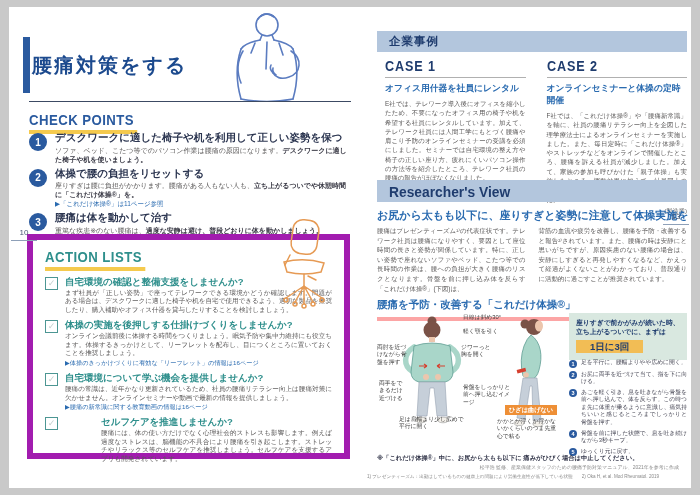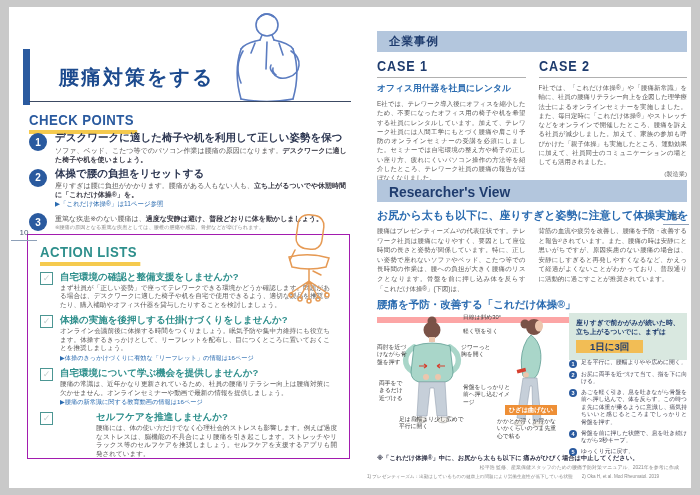--- a/index.html
+++ b/index.html
@@ -2,75 +2,75 @@
 <html><head>
 <meta charset="utf-8">
 <style>
   html,body{margin:0;padding:0;}
   body{font-family:"Liberation Sans","DejaVu Sans",sans-serif;-webkit-font-smoothing:antialiased;}
   .canvas{position:relative;width:700px;height:495px;background:#c9c9c9;overflow:hidden;}
   .spread{position:absolute;left:9px;top:7px;width:682px;height:481px;background:#ffffff;}
   .abs{position:absolute;}
 
   
-  .title-block{position:absolute;left:14px;top:42px;display:flex;align-items:center;gap:29px;text-align:center;}
+  .title-block{position:absolute;left:14px;top:30px;display:flex;align-items:center;gap:2px;text-align:center;}
   .vbar{width:7px;height:56px;background:#2a5a9f;}
   .doc-title{font-size:20px;font-weight:bold;color:#1c4a8e;letter-spacing:2px;}
   .title-rule{position:absolute;left:20px;top:94px;width:322px;height:1px;background:#3c4a63;}
 
   .sec-head-blue,.sec-head-teal{display:inline-block;font-weight:bold;font-size:15px;
     letter-spacing:.5px;transform:scaleX(.88);transform-origin:left;
     border-bottom:4px solid #f5ca4e;padding:0 4px 1px 0;line-height:1.1;}
   .sec-head-blue{color:#2a5a9f;}
   .sec-head-teal{color:#2e8f8c;}
 
   .cp-list{position:absolute;left:20px;top:125px;width:320px;}
   .cp-item{display:flex;gap:8px;margin-bottom:4px;}
   .num-circle{flex:0 0 auto;width:18px;height:18px;border-radius:50%;background:#2a5a9f;color:#fff;
     font-size:10px;font-weight:bold;display:flex;align-items:center;justify-content:center;margin-top:1px;}
   .cp-title{font-size:10.5px;line-height:11.5px;font-weight:bold;color:#2b3550;}
   .cp-body{font-size:7px;line-height:9px;color:#595757;margin-top:2px;}
   .cp-body b{color:#3a3a46;}
   .cp-link{font-size:6.5px;line-height:8px;color:#2a6bb0;margin-top:1px;}
   .cp-note{font-size:5.2px;line-height:6.5px;color:#8d8d8d;margin-top:1px;}
 
-  .al-box{position:absolute;left:18px;top:227px;width:323px;height:225px;border:1px solid #a21caf;
+  .al-box{position:absolute;left:18px;top:227px;width:323px;height:225px;border:6px solid #a21caf;
     background:#fff;box-sizing:border-box;padding:8px 12px 6px 12px;}
   .al-item{display:flex;gap:7px;margin-top:5px;}
   .checkbox{flex:0 0 auto;width:11px;height:11px;border:1.5px solid #4c9693;background:#fff;margin-top:1px;
     display:flex;align-items:center;justify-content:center;font-size:9px;color:#c3cecd;line-height:1;}
   .al-title{font-size:9.5px;line-height:11px;font-weight:bold;color:#2e8f8c;}
   .al-body{font-size:6.6px;line-height:8.6px;color:#595757;margin-top:2px;text-align:justify;}
   .al-link{font-size:6.2px;line-height:8px;color:#2a6bb0;margin-top:1px;}
 
   .pagenum{font-size:8px;color:#4a5a74;border-bottom:1px solid #8ea0b8;padding-bottom:3px;text-align:center;}
   .pagenum-left{position:absolute;left:2px;top:221px;width:26px;}
   .pagenum-right{position:absolute;right:2px;top:205px;width:26px;}
 
   
   .hdr-bar{position:absolute;left:368px;width:310px;background:#b3c6dd;color:#1f3c6e;font-weight:bold;
     display:flex;align-items:center;padding-left:12px;box-sizing:border-box;}
   .case-bar{top:24px;height:21px;font-size:11.5px;letter-spacing:1px;}
   .rv-bar{top:173px;height:22px;font-size:15px;}
   .rv-bar .squeeze{display:inline-block;transform:scaleX(.92);transform-origin:left;}
 
   .case-cols{position:absolute;left:368px;top:51px;width:310px;display:flex;gap:13px;}
-  .case-col{flex:1;}
+  .case-col{flex:1;margin-left:8px;}
   .case-label{font-size:14px;font-weight:bold;color:#1f3c6e;letter-spacing:1px;
     transform:scaleX(.9);transform-origin:left;}
   .case-rule{height:1px;background:#b0b0b0;margin:3px 0 5px 0;}
   .case-title{font-size:8.8px;font-weight:bold;color:#2a6bb0;margin-bottom:4px;}
   .case-body{font-size:6.4px;line-height:9.3px;color:#595757;text-align:justify;}
   .case-src{font-size:6.2px;color:#6a6a6a;text-align:right;margin-top:3px;}
 
   .rv-title{position:absolute;left:368px;top:201px;font-size:11px;font-weight:bold;color:#2a6bb0;}
   .rv-cols{position:absolute;left:368px;top:219px;width:310px;display:flex;gap:13px;}
   .rv-col{flex:1;font-size:6.4px;line-height:9.6px;color:#595757;text-align:justify;}
 
-  .ex-head-wrap{position:absolute;left:368px;top:287px;width:310px;border-bottom:6px solid #fca5a5;padding-bottom:5px;}
+  .ex-head-wrap{position:absolute;left:368px;top:287px;width:310px;border-bottom:4px solid #fca5a5;padding-bottom:5px;}
   .ex-head{font-size:10.5px;font-weight:bold;color:#2a6bb0;}
 
   .fig-area{position:absolute;left:368px;top:305px;width:188px;height:135px;}
   .fig-label{position:absolute;font-size:5.8px;line-height:7.4px;color:#3a3a3a;}
   .badge-orange{position:absolute;background:#ee8f36;color:#fff;font-size:6.2px;font-weight:bold;
     padding:2px 4px;line-height:1;}
 
   .green-box{position:absolute;left:560px;top:306px;width:118px;box-sizing:border-box;background:#d9e8e0;
     padding:5px 7px 6px 7px;}
   .gb-line{font-size:6.8px;line-height:9px;font-weight:bold;color:#1f3c6e;}
@@ -135,20 +135,21 @@
           <div class="num-circle">2</div>
           <div>
             <div class="cp-title">体操で腰の負担をリセットする</div>
             <div class="cp-body"><span>座りすぎは腰に負担がかかります。腰痛がある人もない人も、</span><b>立ち上がるついでや休憩時間に「これだけ体操®」を。</b></div>
             <div class="cp-link">▶「これだけ体操®」は11ページ参照</div>
           </div>
         </div>
         <div class="cp-item">
           <div class="num-circle">3</div>
           <div>
+            <div class="cp-title">腰痛は体を動かして治す</div>
             <div class="cp-body"><span>重篤な疾患※のない腰痛は、</span><b>過度な安静は避け、普段どおりに体を動かしましょう。</b></div>
             <div class="cp-note">※腰痛の原因となる重篤な疾患としては、腰椎の腫瘍や感染、骨折などが挙げられます。</div>
           </div>
         </div>
       </div>
 
       <div class="al-box">
         <span class="sec-head-teal">ACTION LISTS</span>
 
         <svg class="abs" style="right:8px;top:-26px;" width="64" height="100" viewBox="0 0 64 100">
@@ -219,20 +220,21 @@
         <div class="case-col">
           <div class="case-label">CASE 1</div>
           <div class="case-rule"></div>
           <div class="case-title">オフィス用什器を社員にレンタル</div>
           <div class="case-body">E社では、テレワーク導入後にオフィスを縮小したため、不要になったオフィス用の椅子や机を希望する社員にレンタルしています。加えて、テレワーク社員には人間工学にもとづく腰痛や肩こり予防のオンラインセミナーの受講を必須にしました。セミナーでは自宅環境の整え方や椅子の正しい座り方、疲れにくいパソコン操作の方法等を紹介したところ、テレワーク社員の腰痛の報告がほぼなくなりました。</div>
           <div class="case-src">(製造業)</div>
         </div>
         <div class="case-col">
           <div class="case-label">CASE 2</div>
           <div class="case-rule"></div>
+          <div class="case-title">オンラインセミナーと体操の定時開催</div>
           <div class="case-body">F社では、「これだけ体操®」や「腰痛新常識」を軸に、社員の腰痛リテラシー向上を企図した理学療法士によるオンラインセミナーを実施しました。また、毎日定時に「これだけ体操®」やストレッチなどをオンラインで開催したところ、腰痛を訴える社員が減少しました。加えて、家族の参加も呼びかけた「親子体操」も実施したところ、運動効果に加えて、社員同士のコミュニケーションの場としても活用されました。</div>
           <div class="case-src">(製造業)</div>
         </div>
       </div>
 
       <div class="hdr-bar rv-bar">
         <span class="squeeze">Researcher's View</span>
       </div>
 
       <div class="rv-title">お尻から太もも以下に、座りすぎと姿勢に注意して体操実施を</div>

